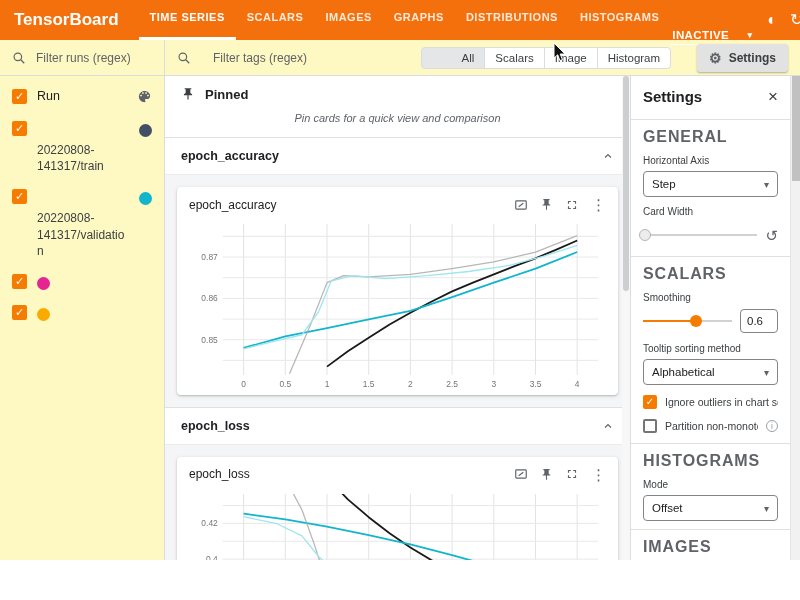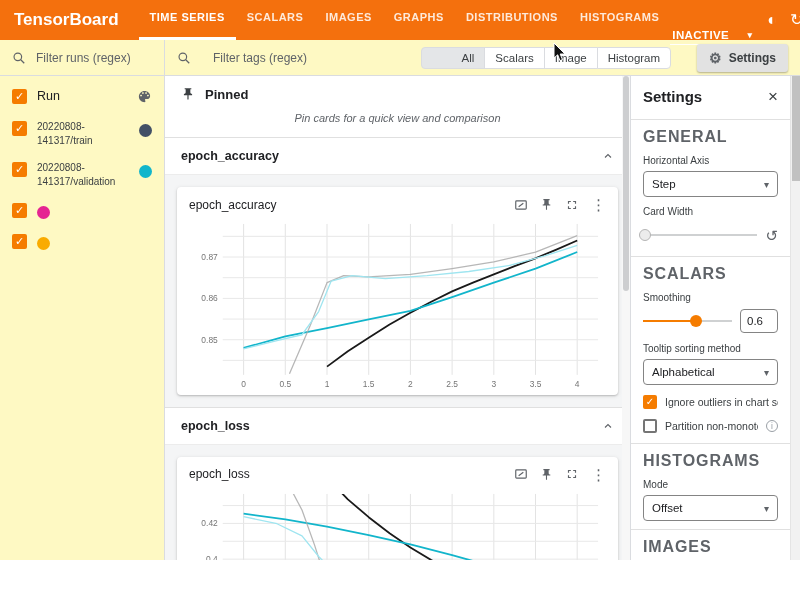--- a/index.html
+++ b/index.html
@@ -19,21 +19,21 @@
 
   
   .content{flex:1;display:flex;min-height:0;}
   .sidebar{width:165px;flex:0 0 165px;border-right:1px solid #dadce0;display:flex;flex-direction:column;}
   .search-row{height:36px;flex:0 0 36px;display:flex;align-items:center;gap:8px;padding:0 12px;border-bottom:1px solid #dadce0;}
   .search-row input,.toolbar input{border:none;outline:none;font-size:12px;color:#202124;flex:1;min-width:0;background:transparent;font-family:inherit;}
   input::placeholder{color:#5f6368;}
   .run-header{display:flex;align-items:center;gap:10px;padding:12px 12px 9px;}
   .run-title{font-size:12.5px;color:#202124;flex:1;}
   .run-row{display:flex;align-items:flex-start;gap:10px;padding:7px 12px;cursor:pointer;}
-  .run-label{flex:1;font-size:10px;color:#3c4043;line-height:1.35;overflow-wrap:anywhere;}
+  .run-label{flex:1;font-size:12px;color:#3c4043;line-height:1.35;overflow-wrap:anywhere;margin-top:22px;}
   .run-dot{width:13px;height:13px;border-radius:50%;margin-top:4px;flex:0 0 13px;}
   .cb{width:15px;height:15px;flex:0 0 15px;border-radius:2px;border:2px solid #757575;display:flex;align-items:center;justify-content:center;font-size:11px;color:#fff;cursor:pointer;background:#fff;margin-top:1px;line-height:1;}
   .cb.checked{background:#f57c00;border-color:#f57c00;}
 
   .main-col{flex:1;display:flex;flex-direction:column;min-width:0;}
   .toolbar{height:36px;flex:0 0 36px;border-bottom:1px solid #dadce0;display:flex;align-items:center;gap:20px;padding:0 12px;}
   .chip-group{display:flex;}
   .chip{font-family:inherit;font-size:11.5px;color:#3c4043;background:#fff;border:1px solid #dadce0;padding:4px 10px;cursor:pointer;margin-left:-1px;white-space:nowrap;}
   .chip:first-child{border-radius:4px 0 0 4px;margin-left:0;}
   .chip:last-child{border-radius:0 4px 4px 0;}

